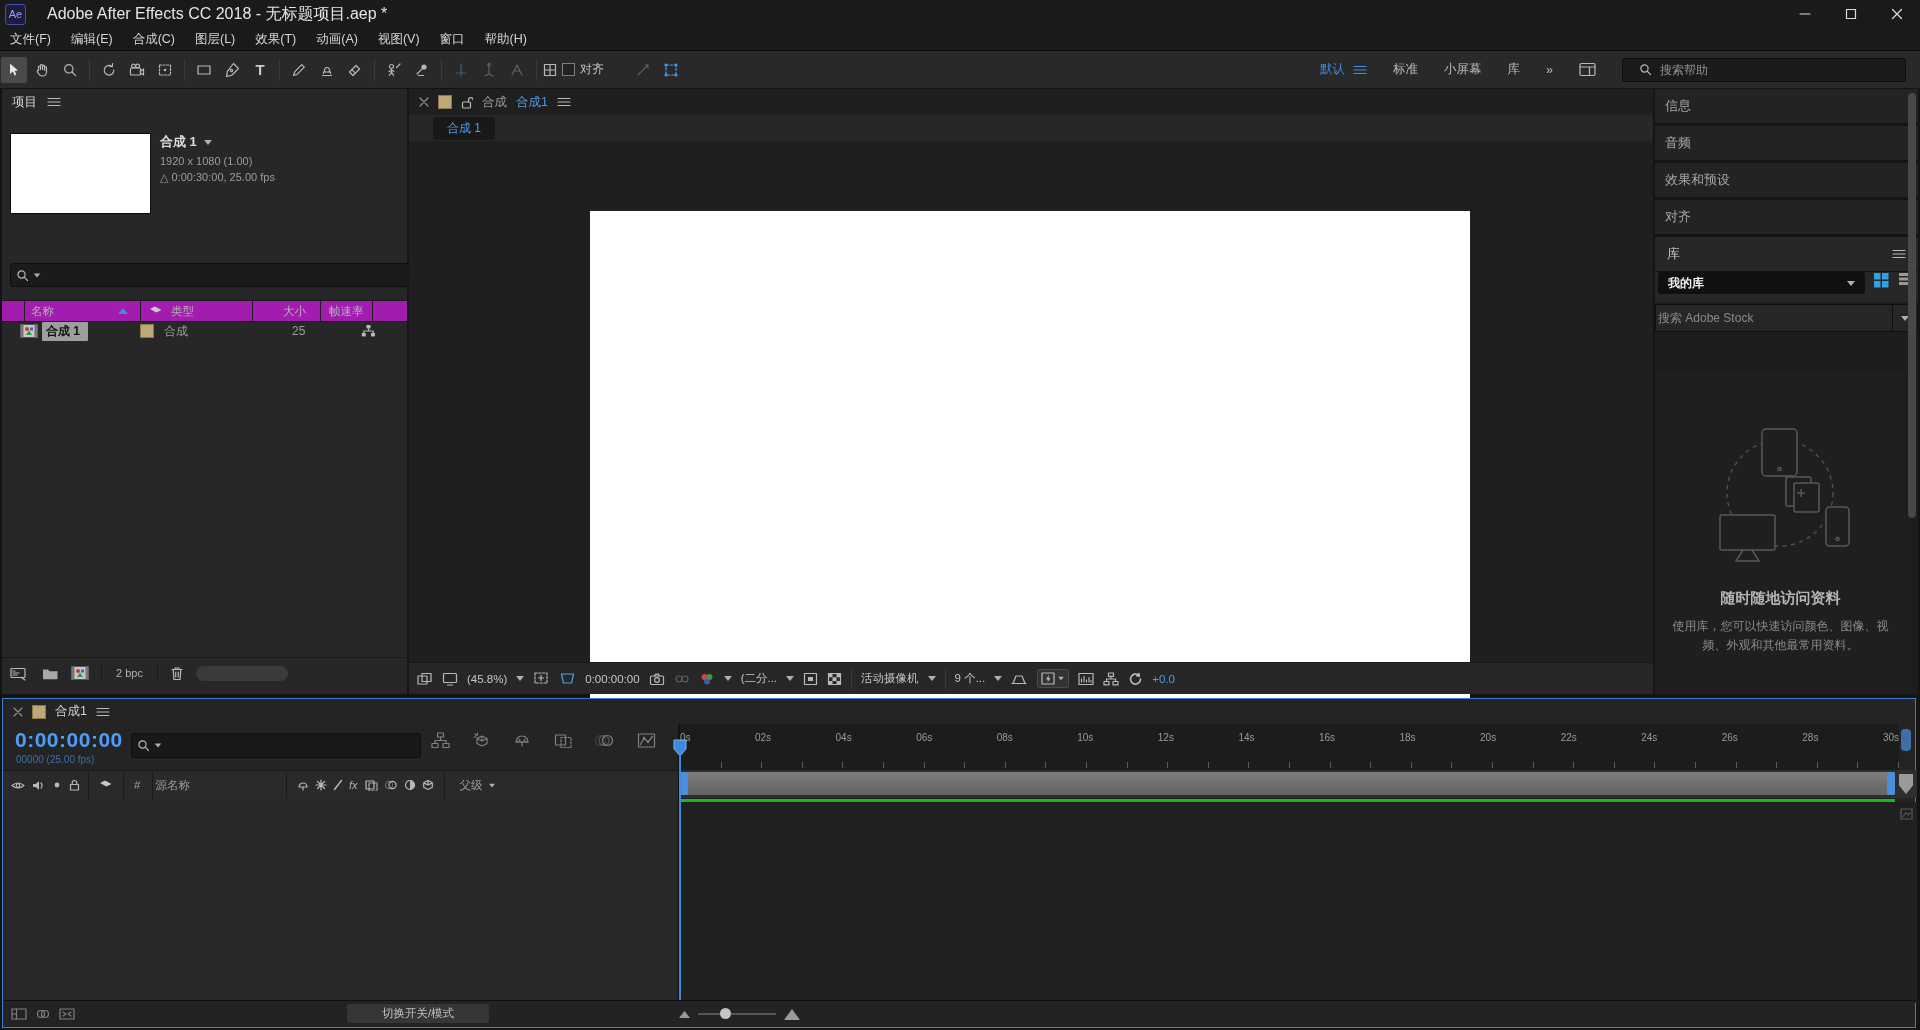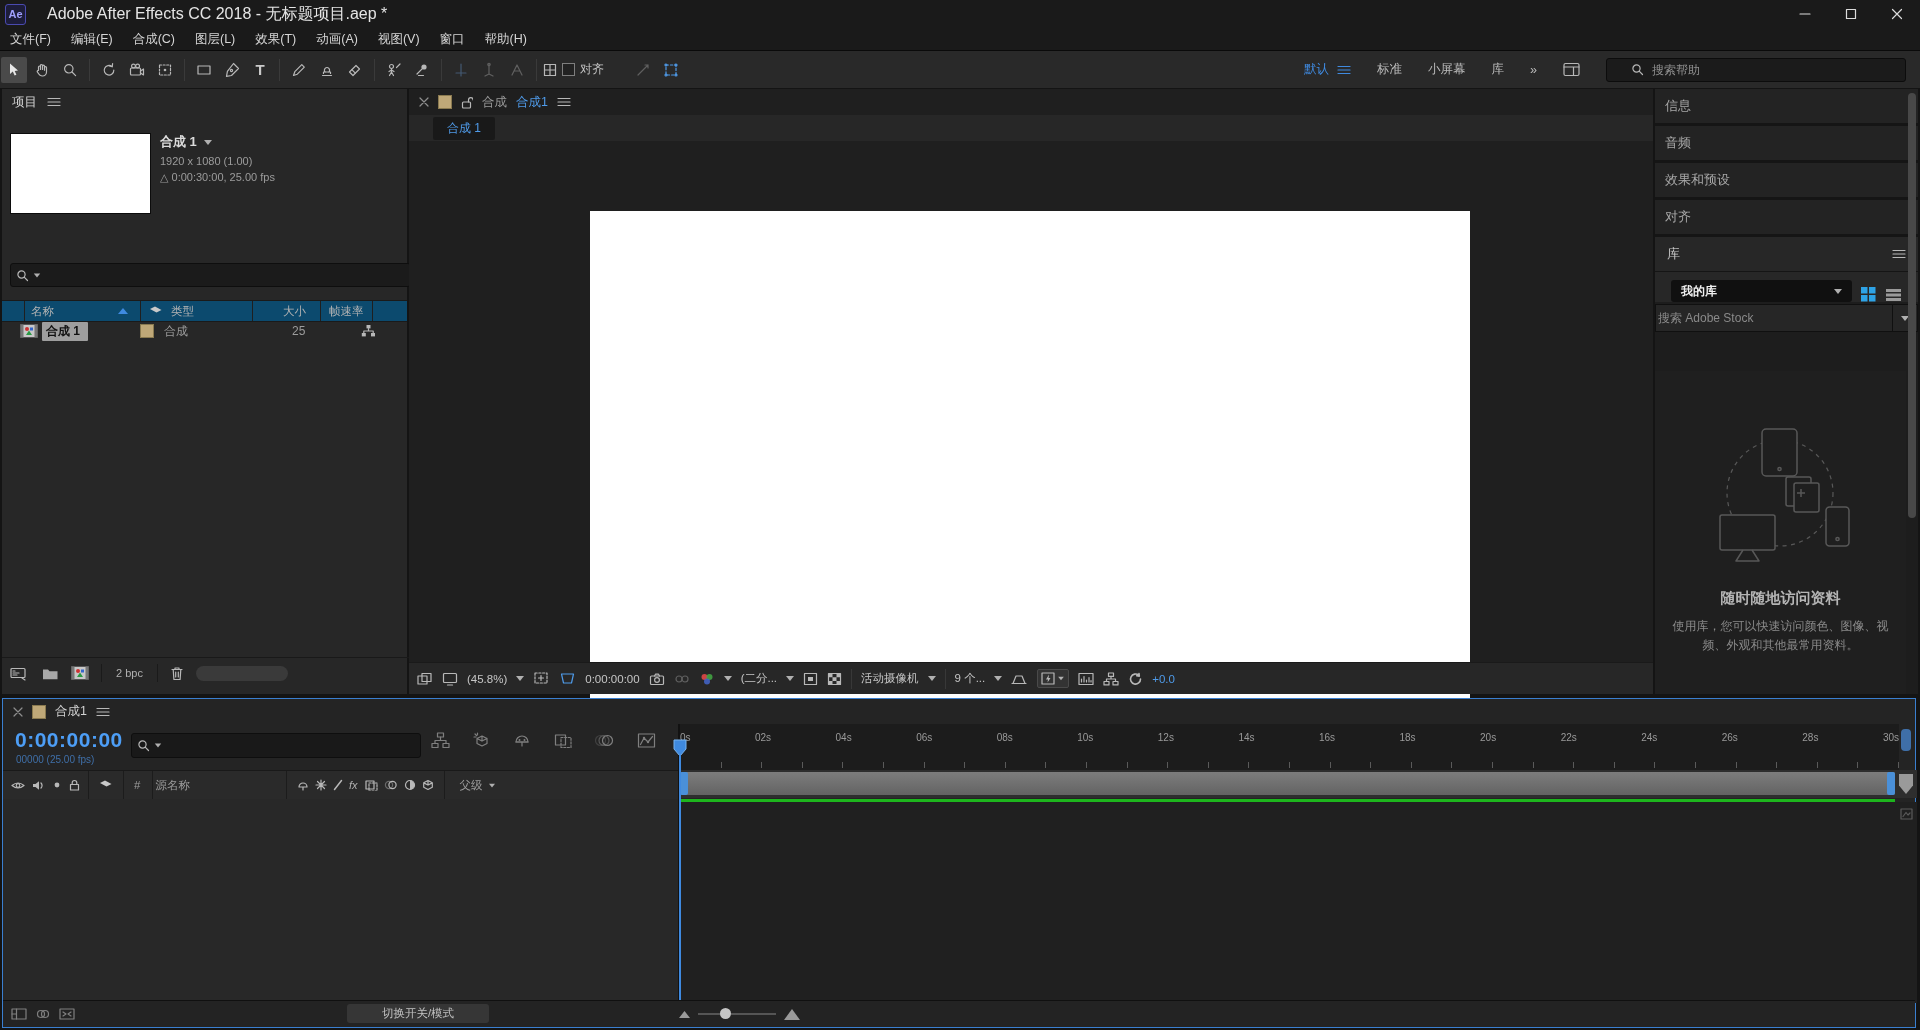--- a/index.html
+++ b/index.html
@@ -9,21 +9,21 @@
   .abs{position:absolute}
   .row{display:flex;align-items:center}
   .i *{stroke:#b8b8b8;fill:none;stroke-width:1.2;stroke-linecap:round;stroke-linejoin:round}
   .i .f{fill:#b8b8b8;stroke:none}
   .dim{opacity:.38}
   .halfdim{opacity:.62}
 
   
   #titlebar{left:0;top:0;width:1920px;height:28px;background:#1a1a1a;display:flex;align-items:center}
   #ae-badge{width:19px;height:19px;margin-left:5px;background:#1d1d3a;border:1px solid #4a4ab0;
-            border-radius:3px;color:#9f9ffc;font-size:11px;font-weight:bold;
+            border-radius:3px;color:#9f9ffc;font-size:11px;font-weight:normal;
             display:flex;align-items:center;justify-content:center}
   #win-title{margin-left:21px;font-size:16px;color:#e5e5e5}
   #win-controls{margin-left:auto;display:flex;height:100%}
   .win-btn{width:46px;height:100%;display:flex;align-items:center;justify-content:center}
 
   
   #menubar{left:0;top:28px;width:1920px;height:22px;background:#1a1a1a;display:flex;align-items:center;
            border-bottom:1px solid #0a0a0a}
   .menu-item{padding:0 10px;font-size:12.5px;color:#d6d6d6}
 
@@ -33,39 +33,39 @@
   .tool.sel{background:#4a4a4a}
   .tsep{width:1px;height:22px;background:#3a3a3a;margin:0 5px}
   .tool-T{font-size:15px;font-weight:bold;color:#c9c9c9}
   #snap-box{width:11px;height:11px;border:1px solid #7e7e7e;margin:0 5px 0 4px;background:#222}
   #snap-label{font-size:12px;color:#c4c4c4}
   #ws-area{margin-left:auto;display:flex;align-items:center;gap:26px;padding-right:14px}
   .ws{font-size:12.5px;color:#bdbdbd}
   .ws.active{color:#3f8ae0}
   #ws-menu-icon{margin-left:-18px}
   #help-search{width:250px;height:22px;background:#1b1b1b;border:1px solid #0c0c0c;border-radius:3px;
-               display:flex;align-items:center;padding:0 24px;gap:6px}
+               display:flex;align-items:center;padding:0 16px;gap:6px}
   #help-search input{flex:1;background:transparent;border:none;outline:none;color:#c9c9c9;font-size:12px;
                font-family:inherit}
   #help-search input::placeholder{color:#8f8f8f}
 
   
   .panel{position:absolute;background:#272727}
 
   
   #project{left:2px;top:89px;width:405px;height:605px}
   .ptab{height:26px;display:flex;align-items:center;gap:10px;padding-left:10px;font-size:12.5px;color:#d2d2d2}
   #proj-thumb{left:8px;top:44px;width:139px;height:79px;background:#fff;border:1px solid #0c0c0c}
   #proj-info{left:158px;top:44px}
   #proj-comp-name{font-size:13px;font-weight:bold;color:#dcdcdc;display:flex;align-items:center;gap:7px}
   .proj-meta{font-size:11px;color:#9c9c9c;margin-top:4px}
   #proj-search{left:8px;top:174px;width:389px;height:22px;background:#1b1b1b;border:1px solid #0e0e0e;
                border-radius:3px;display:flex;align-items:center;padding:0 5px;gap:4px}
   #proj-search input{flex:1;background:transparent;border:none;outline:none;color:#c9c9c9;font-size:12px;font-family:inherit}
-  #proj-header{left:0;top:211px;width:405px;height:20px;background:#0c4a6e;border-top:1px solid #1a1a1a;
+  #proj-header{left:0;top:211px;width:405px;height:20px;background:#a21caf;border-top:1px solid #1a1a1a;
                border-bottom:1px solid #1a1a1a;font-size:11.5px;color:#b3b3b3;display:flex;align-items:center}
   .pc-sep{width:1px;height:100%;background:#1f1f1f}
   .sort-asc{width:0;height:0;border-left:5px solid transparent;border-right:5px solid transparent;
             border-bottom:6px solid #3f8ae0}
   #proj-row{left:0;top:232px;width:405px;height:20px;display:flex;align-items:center;font-size:12px;color:#9c9c9c}
   #row-name-cell{background:#9e9e9e;color:#111;font-weight:bold;padding:1px 8px 1px 4px;border-radius:1px}
   .tan-sq{width:12px;height:12px;background:#bfa878;border:1px solid #8a7a50}
   #proj-bottom{left:0;bottom:6px;width:405px;height:30px;border-top:1px solid #191919;display:flex;
                align-items:center;gap:12px;padding-left:8px}
   #bit-depth{font-size:11px;color:#b0b0b0;padding:3px 14px;border-left:1px solid #1a1a1a;border-right:1px solid #1a1a1a}
@@ -88,21 +88,21 @@
   .vf-sep{width:1px;height:20px;background:#383838}
   #fast-preview-btn{border:1px solid #4a4a4a;background:#333;border-radius:2px;padding:2px 3px;display:flex;align-items:center;gap:2px}
   #exposure-val{color:#4f9bea}
 
   
   #sidebar{left:1655px;top:89px;width:263px;height:605px;background:#1d1d1d}
   .side-bar{height:34px;background:#232323;border-bottom:3px solid #151515;display:flex;align-items:center;
             padding-left:10px;font-size:13px;color:#a8a8a8}
   #lib-header{height:34px;background:#272727;border-bottom:1px solid #151515;display:flex;align-items:center;
               padding:0 12px;font-size:13px;color:#c9c9c9}
-  #lib-collection-row{height:30px;display:flex;align-items:flex-end;gap:8px;padding:0 16px;background:#272727}
+  #lib-collection-row{height:30px;display:flex;align-items:flex-start;gap:8px;padding:0 3px;background:#272727}
   #lib-collection{flex:1;height:22px;background:#101010;border-radius:3px;display:flex;align-items:center;
                   padding:0 10px;color:#efefef;font-size:12px;font-weight:bold}
   #lib-stock-row{height:26px;margin-top:2px;background:#262626;border:1px solid #101010;display:flex;align-items:center}
   #lib-stock-row input{flex:1;background:transparent;border:none;outline:none;color:#8a8a8a;font-size:12px;
                   font-family:inherit}
   #lib-stock-row input::placeholder{color:#8a8a8a}
   #stock-caret-box{width:24px;height:100%;border-left:1px solid #101010;display:flex;align-items:center;justify-content:center}
   #lib-body{position:absolute;left:0;top:282px;width:251px;bottom:0;background:#1f1f1f}
   #lib-illustration{position:absolute;left:50%;transform:translateX(-50%);top:52px}
   #lib-headline{position:absolute;left:0;top:218px;width:100%;text-align:center;font-size:15px;font-weight:bold;color:#b5b5b5}

